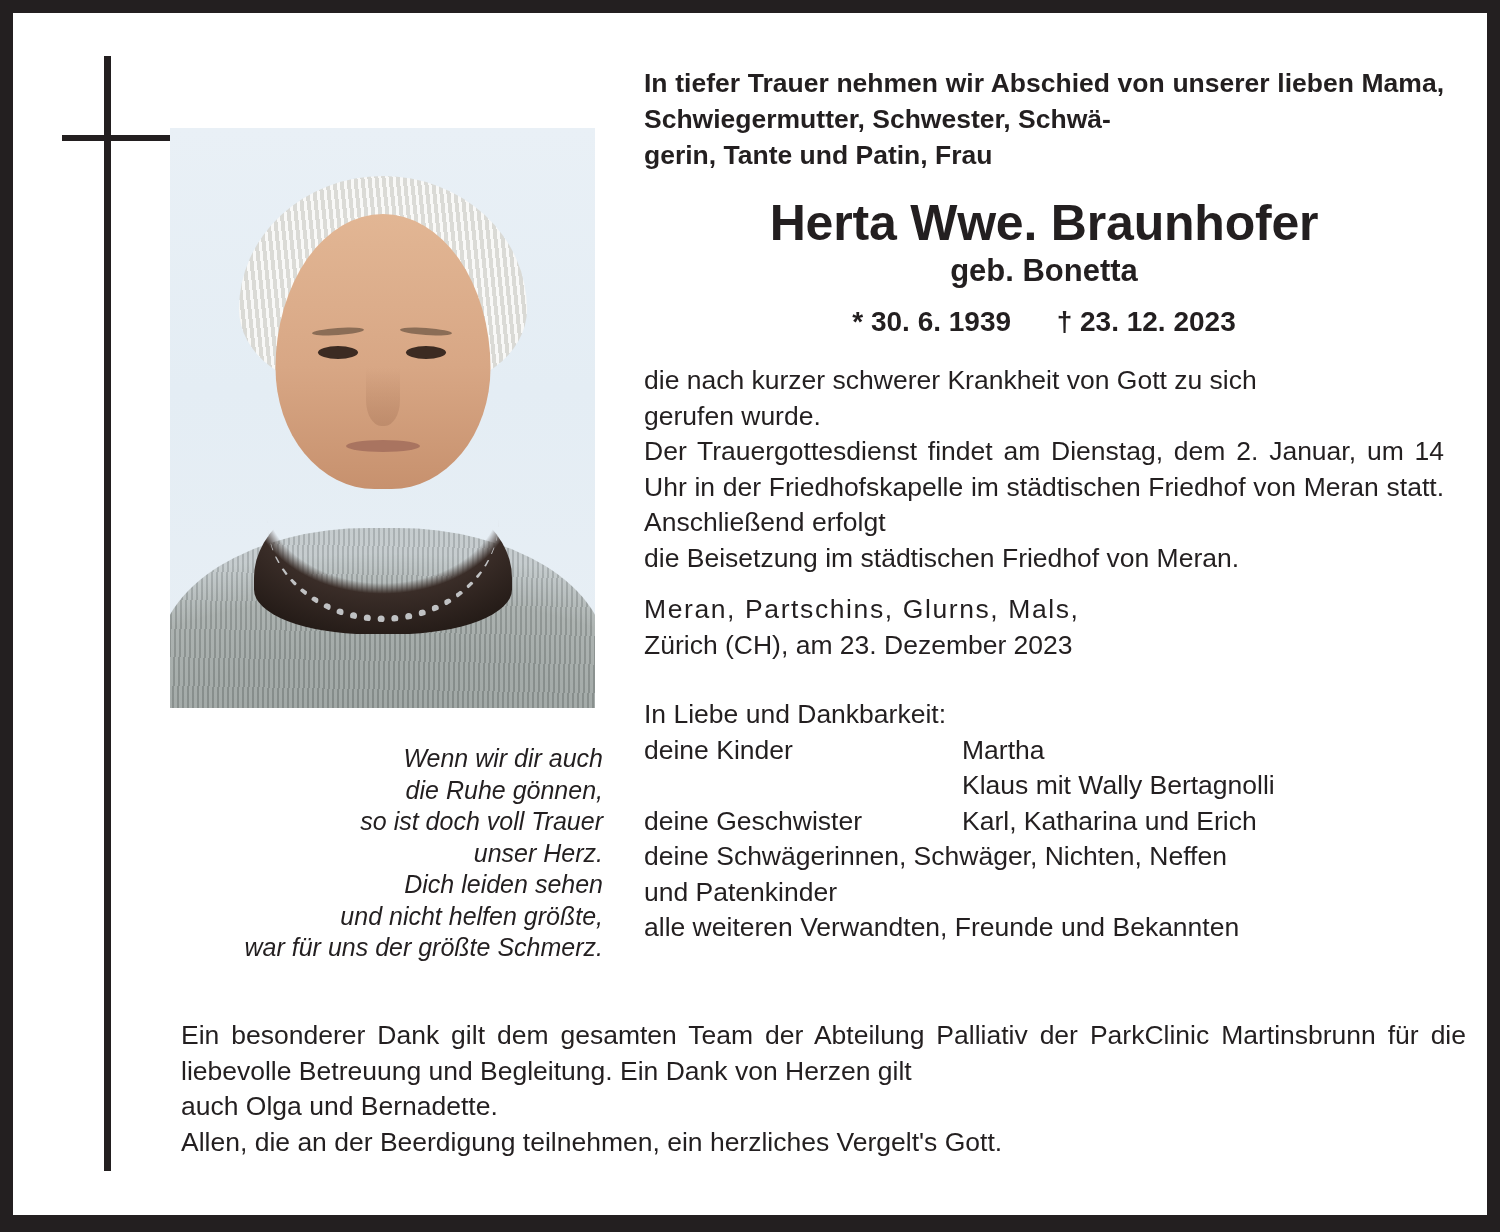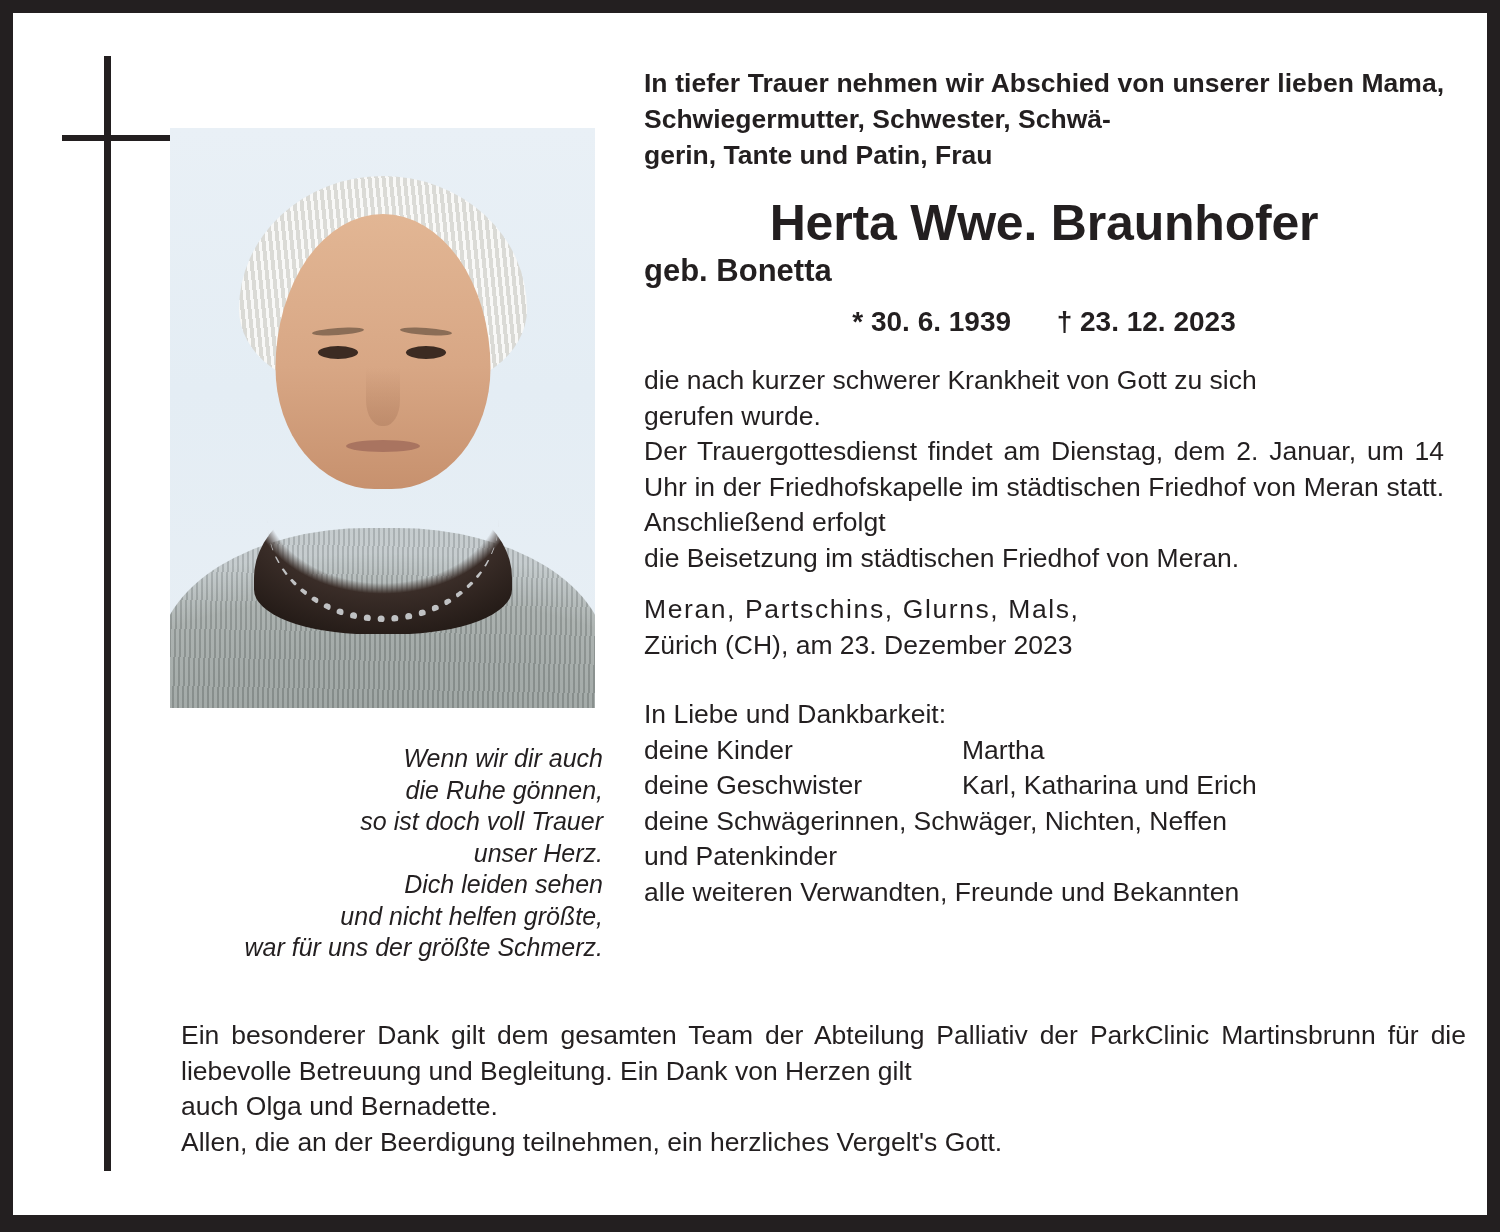--- a/index.html
+++ b/index.html
@@ -197,21 +197,21 @@
   .intro .lastline { display: block; }
   .name {
     margin-top: 22px;
     text-align: center;
     font-weight: bold;
     font-size: 50px;
     line-height: 56px;
     letter-spacing: -0.2px;
   }
   .maiden {
-    text-align: left;
+    text-align: center;
     font-weight: bold;
     font-size: 31px;
     line-height: 40px;
   }
   .dates {
     margin-top: 14px;
     text-align: center;
     font-weight: bold;
     font-size: 28px;
     line-height: 34px;
@@ -337,20 +337,24 @@
       </div>
 
       <div class="family">
         <div>In Liebe und Dankbarkeit:</div>
 
         <div class="fam-row">
           <div class="fam-label">deine Kinder</div>
           <div class="fam-names"><b>Martha</b></div>
         </div>
 
+        <div class="fam-row">
+          <div class="fam-label"></div>
+          <div class="fam-names"><b>Klaus</b> mit <b>Wally Bertagnolli</b></div>
+        </div>
 
         <div class="fam-row">
           <div class="fam-label">deine Geschwister</div>
           <div class="fam-names"><b>Karl, Katharina</b> und <b>Erich</b></div>
         </div>
 
         <div class="fam-plain">deine Schwägerinnen, Schwäger, Nichten, Neffen</div>
         <div class="fam-plain">und Patenkinder</div>
         <div class="fam-plain">alle weiteren Verwandten, Freunde und Bekannten</div>
       </div>

